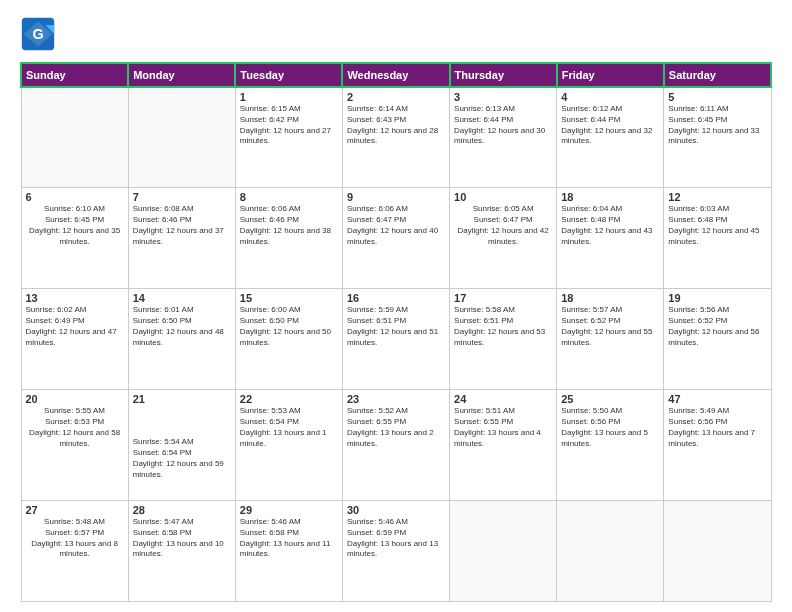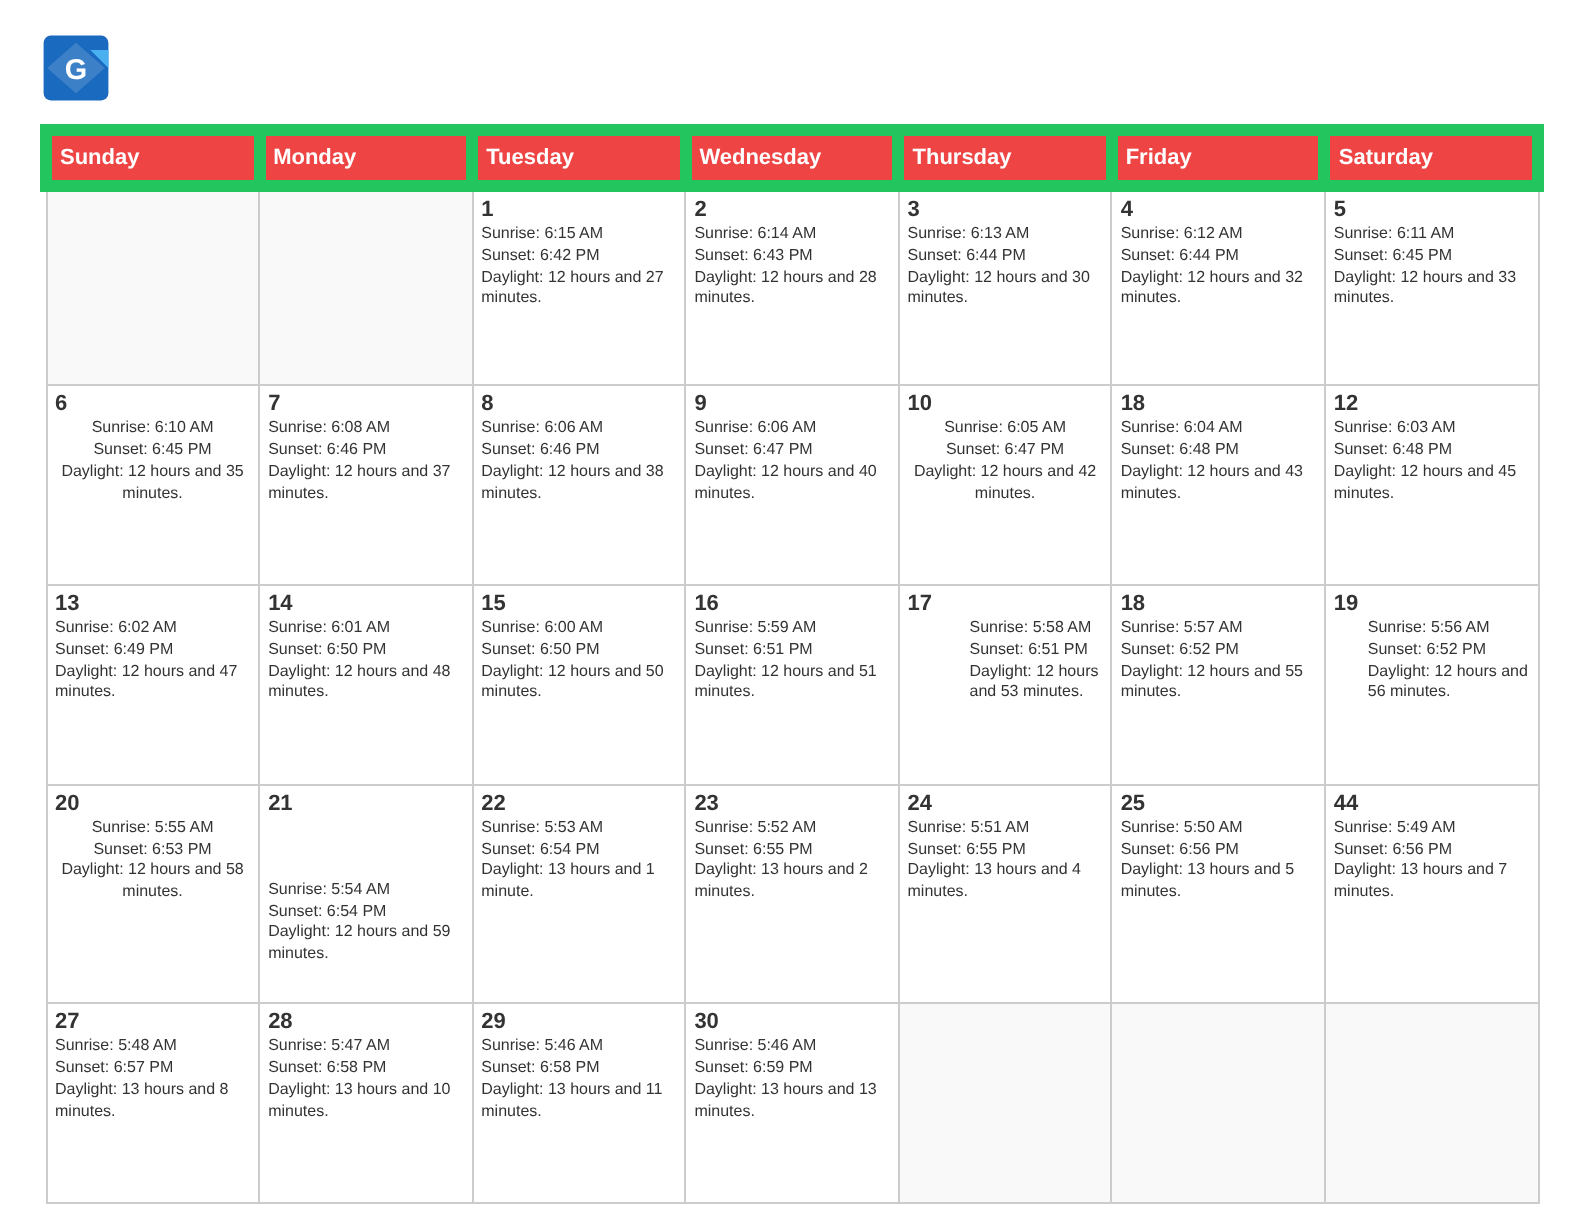--- a/index.html
+++ b/index.html
@@ -55,26 +55,26 @@
       font-weight: normal;
       color: #333;
     }
     .calendar {
       flex: 1;
       border-collapse: collapse;
       width: 100%;
       table-layout: fixed;
     }
     .calendar thead tr th {
-      background: #ef4444;
+      background: #701a75;
       color: #fff;
       font-size: 11px;
       font-weight: bold;
       padding: 5px 4px;
-      border: 6px solid #22c55e;
+      border: 2px solid #22c55e;
       text-align: left;
     }
     .calendar tbody tr td {
       border: 1px solid #ccc;
       vertical-align: top;
       padding: 3px 4px;
       font-size: 8.5px;
       color: #333;
       height: 86px;
     }
@@ -230,33 +230,33 @@
 Daylight: 12 hours and 50 minutes.</div>
           </td>
           <td>
             <span class="day-num">16</span>
             <div class="day-info" style="white-space: pre-line;">Sunrise: 5:59 AM
 Sunset: 6:51 PM
 Daylight: 12 hours and 51 minutes.</div>
           </td>
           <td>
             <span class="day-num">17</span>
-            <div class="day-info" style="white-space: pre-line; margin-left: 31px;">Sunrise: 5:58 AM
+            <div class="day-info" style="white-space: pre-line;">Sunrise: 5:58 AM
 Sunset: 6:51 PM
 Daylight: 12 hours and 53 minutes.</div>
           </td>
           <td>
             <span class="day-num">18</span>
             <div class="day-info" style="white-space: pre-line;">Sunrise: 5:57 AM
 Sunset: 6:52 PM
 Daylight: 12 hours and 55 minutes.</div>
           </td>
           <td>
             <span class="day-num">19</span>
-            <div class="day-info" style="white-space: pre-line; margin-left: 17px;">Sunrise: 5:56 AM
+            <div class="day-info" style="white-space: pre-line;">Sunrise: 5:56 AM
 Sunset: 6:52 PM
 Daylight: 12 hours and 56 minutes.</div>
           </td>
         </tr>
         <tr>
           <td>
             <span class="day-num">20</span>
             <div class="day-info" style="white-space: pre-line; text-align: center;">Sunrise: 5:55 AM
 Sunset: 6:53 PM
 Daylight: 12 hours and 58 minutes.</div>
@@ -285,30 +285,30 @@
 Sunset: 6:55 PM
 Daylight: 13 hours and 4 minutes.</div>
           </td>
           <td>
             <span class="day-num">25</span>
             <div class="day-info" style="white-space: pre-line;">Sunrise: 5:50 AM
 Sunset: 6:56 PM
 Daylight: 13 hours and 5 minutes.</div>
           </td>
           <td>
-            <span class="day-num">44</span>
+            <span class="day-num">47</span>
             <div class="day-info" style="white-space: pre-line;">Sunrise: 5:49 AM
 Sunset: 6:56 PM
 Daylight: 13 hours and 7 minutes.</div>
           </td>
         </tr>
         <tr class="last-row">
           <td>
             <span class="day-num">27</span>
-            <div class="day-info" style="white-space: pre-line;">Sunrise: 5:48 AM
+            <div class="day-info" style="white-space: pre-line; text-align: center;">Sunrise: 5:48 AM
 Sunset: 6:57 PM
 Daylight: 13 hours and 8 minutes.</div>
           </td>
           <td>
             <span class="day-num">28</span>
             <div class="day-info" style="white-space: pre-line;">Sunrise: 5:47 AM
 Sunset: 6:58 PM
 Daylight: 13 hours and 10 minutes.</div>
           </td>
           <td>

